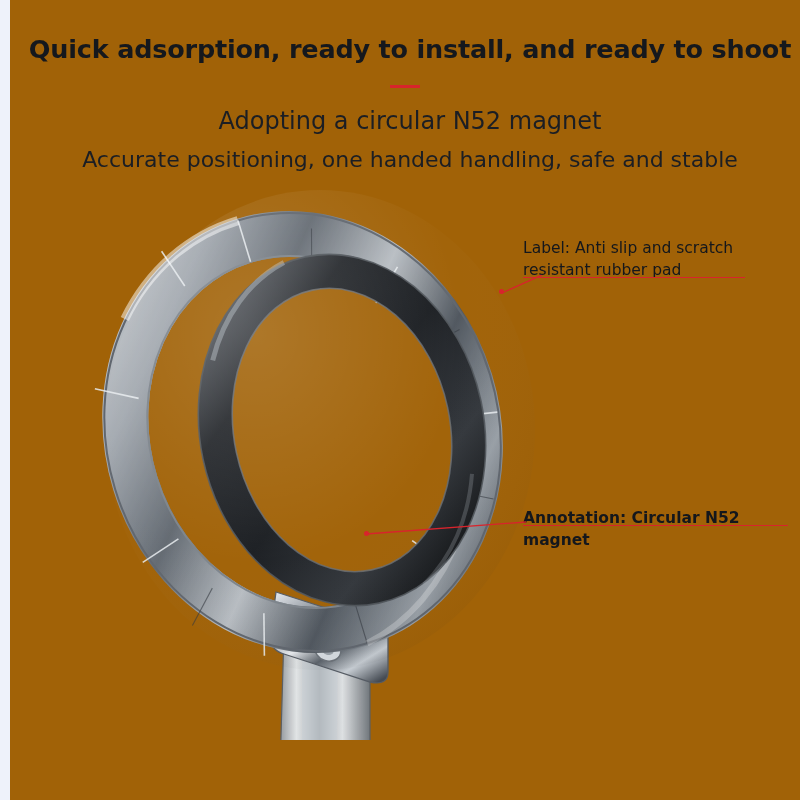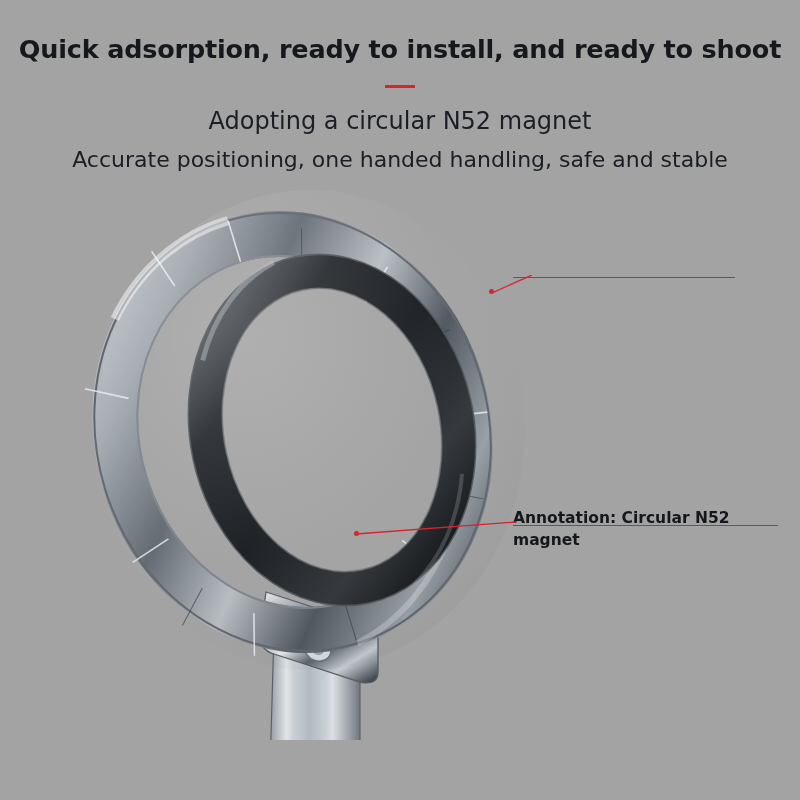--- a/index.html
+++ b/index.html
@@ -10,21 +10,22 @@
     width: 800px;
     height: 800px;
     background: #eef2fa;
     font-family: "DejaVu Sans", sans-serif;
     overflow: hidden;
     position: relative;
   }
   .page {
     position: absolute;
     inset: 0;
-    background: #a3a3a3;
+    background: #a16207;
+    margin-left: 10px;
   }
 
   
   .headline {
     position: absolute;
     top: 34px;
     left: 0;
     width: 800px;
     text-align: center;
     font-size: 25.5px;
@@ -242,20 +243,22 @@
         <ellipse cx="272" cy="250" rx="108" ry="143" fill="none" stroke="#6a6f76" stroke-width="1.6" opacity="0.8"></ellipse>
         <ellipse cx="272" cy="250" rx="108" ry="143" fill="#eef2fa" opacity="0"></ellipse>
         <path d="M160 155 A142 177 0 0 1 250 74" fill="none" stroke="#b9c0c8" stroke-width="5" opacity="0.45"></path>
         <path d="M390 320 A142 177 0 0 1 320 418" fill="none" stroke="#9aa2aa" stroke-width="4" opacity="0.3"></path>
       </g>
 
       <ellipse cx="250" cy="250" rx="215" ry="240" fill="url(#faceShade)" opacity="0.25"></ellipse>
     </svg>
   </div>
 
+  <div class="callout-text callout1">Label: Anti slip and scratch
+resistant rubber pad</div>
   <svg class="leader1-diag" width="40" height="20" xmlns="http://www.w3.org/2000/svg">
     <line x1="0" y1="18" x2="40" y2="0" stroke="#d8242c" stroke-width="1.3"></line>
   </svg>
   <div class="leader leader1-h"></div>
   <div class="leader-dot dot1"></div>
 
   <div class="callout-text callout2">Annotation: Circular N52 magnet</div>
   <svg class="leader2-diag" width="160" height="16" xmlns="http://www.w3.org/2000/svg">
     <line x1="0" y1="14" x2="160" y2="2" stroke="#d8242c" stroke-width="1.3"></line>
   </svg>

